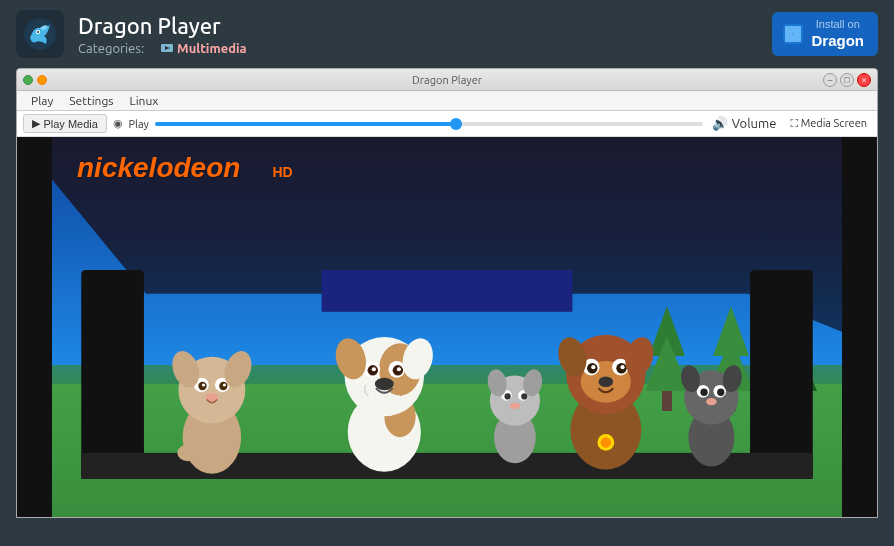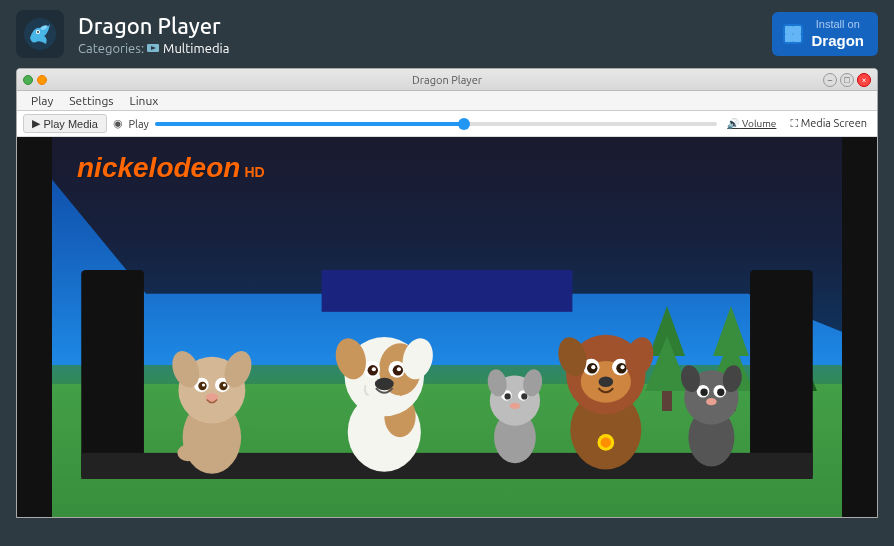--- a/index.html
+++ b/index.html
@@ -48,30 +48,31 @@
       font-size: 22px;
       font-weight: 500;
       line-height: 1.2;
     }
 
     .app-categories {
       color: #a0b4be;
       font-size: 13px;
       display: flex;
       align-items: center;
-      gap: 2px;
+      gap: 16px;
       margin-top: 2px;
     }
 
     .category-link {
-      color: #ffffff;
+      color: #fca5a5;
       text-decoration: none;
       display: flex;
       align-items: center;
       gap: 4px;
+      font-weight: bold;
     }
 
     .install-btn {
       background: #1565c0;
       border: none;
       border-radius: 6px;
       padding: 6px 14px 6px 10px;
       display: flex;
       flex-direction: column;
       align-items: center;
@@ -242,26 +243,25 @@
       height: 12px;
       background: #2196f3;
       border-radius: 50%;
       position: absolute;
       top: 50%;
       left: 55%;
       transform: translate(-50%, -50%);
     }
 
     .volume-btn {
-      font-size: 10px;
+      font-size: 13px;
       color: #333;
       cursor: pointer;
       white-space: nowrap;
       padding: 2px 4px;
-      text-decoration: underline;
     }
 
     .fullscreen-btn {
       font-size: 11px;
       color: #333;
       cursor: pointer;
       white-space: nowrap;
       padding: 2px 4px;
     }
 
@@ -331,20 +331,21 @@
       font-style: italic;
       font-family: 'Arial Black', 'Impact', sans-serif;
       text-shadow: 1px 1px 2px rgba(0,0,0,0.3);
     }
 
     .nick-hd {
       color: #ff6600;
       font-size: 14px;
       font-weight: bold;
       font-family: 'Arial', sans-serif;
+      margin-left: 28px;
     }
 
     
     .trees-container {
       position: absolute;
       bottom: 28%;
       left: 0;
       right: 0;
       display: flex;
       gap: 20px;

